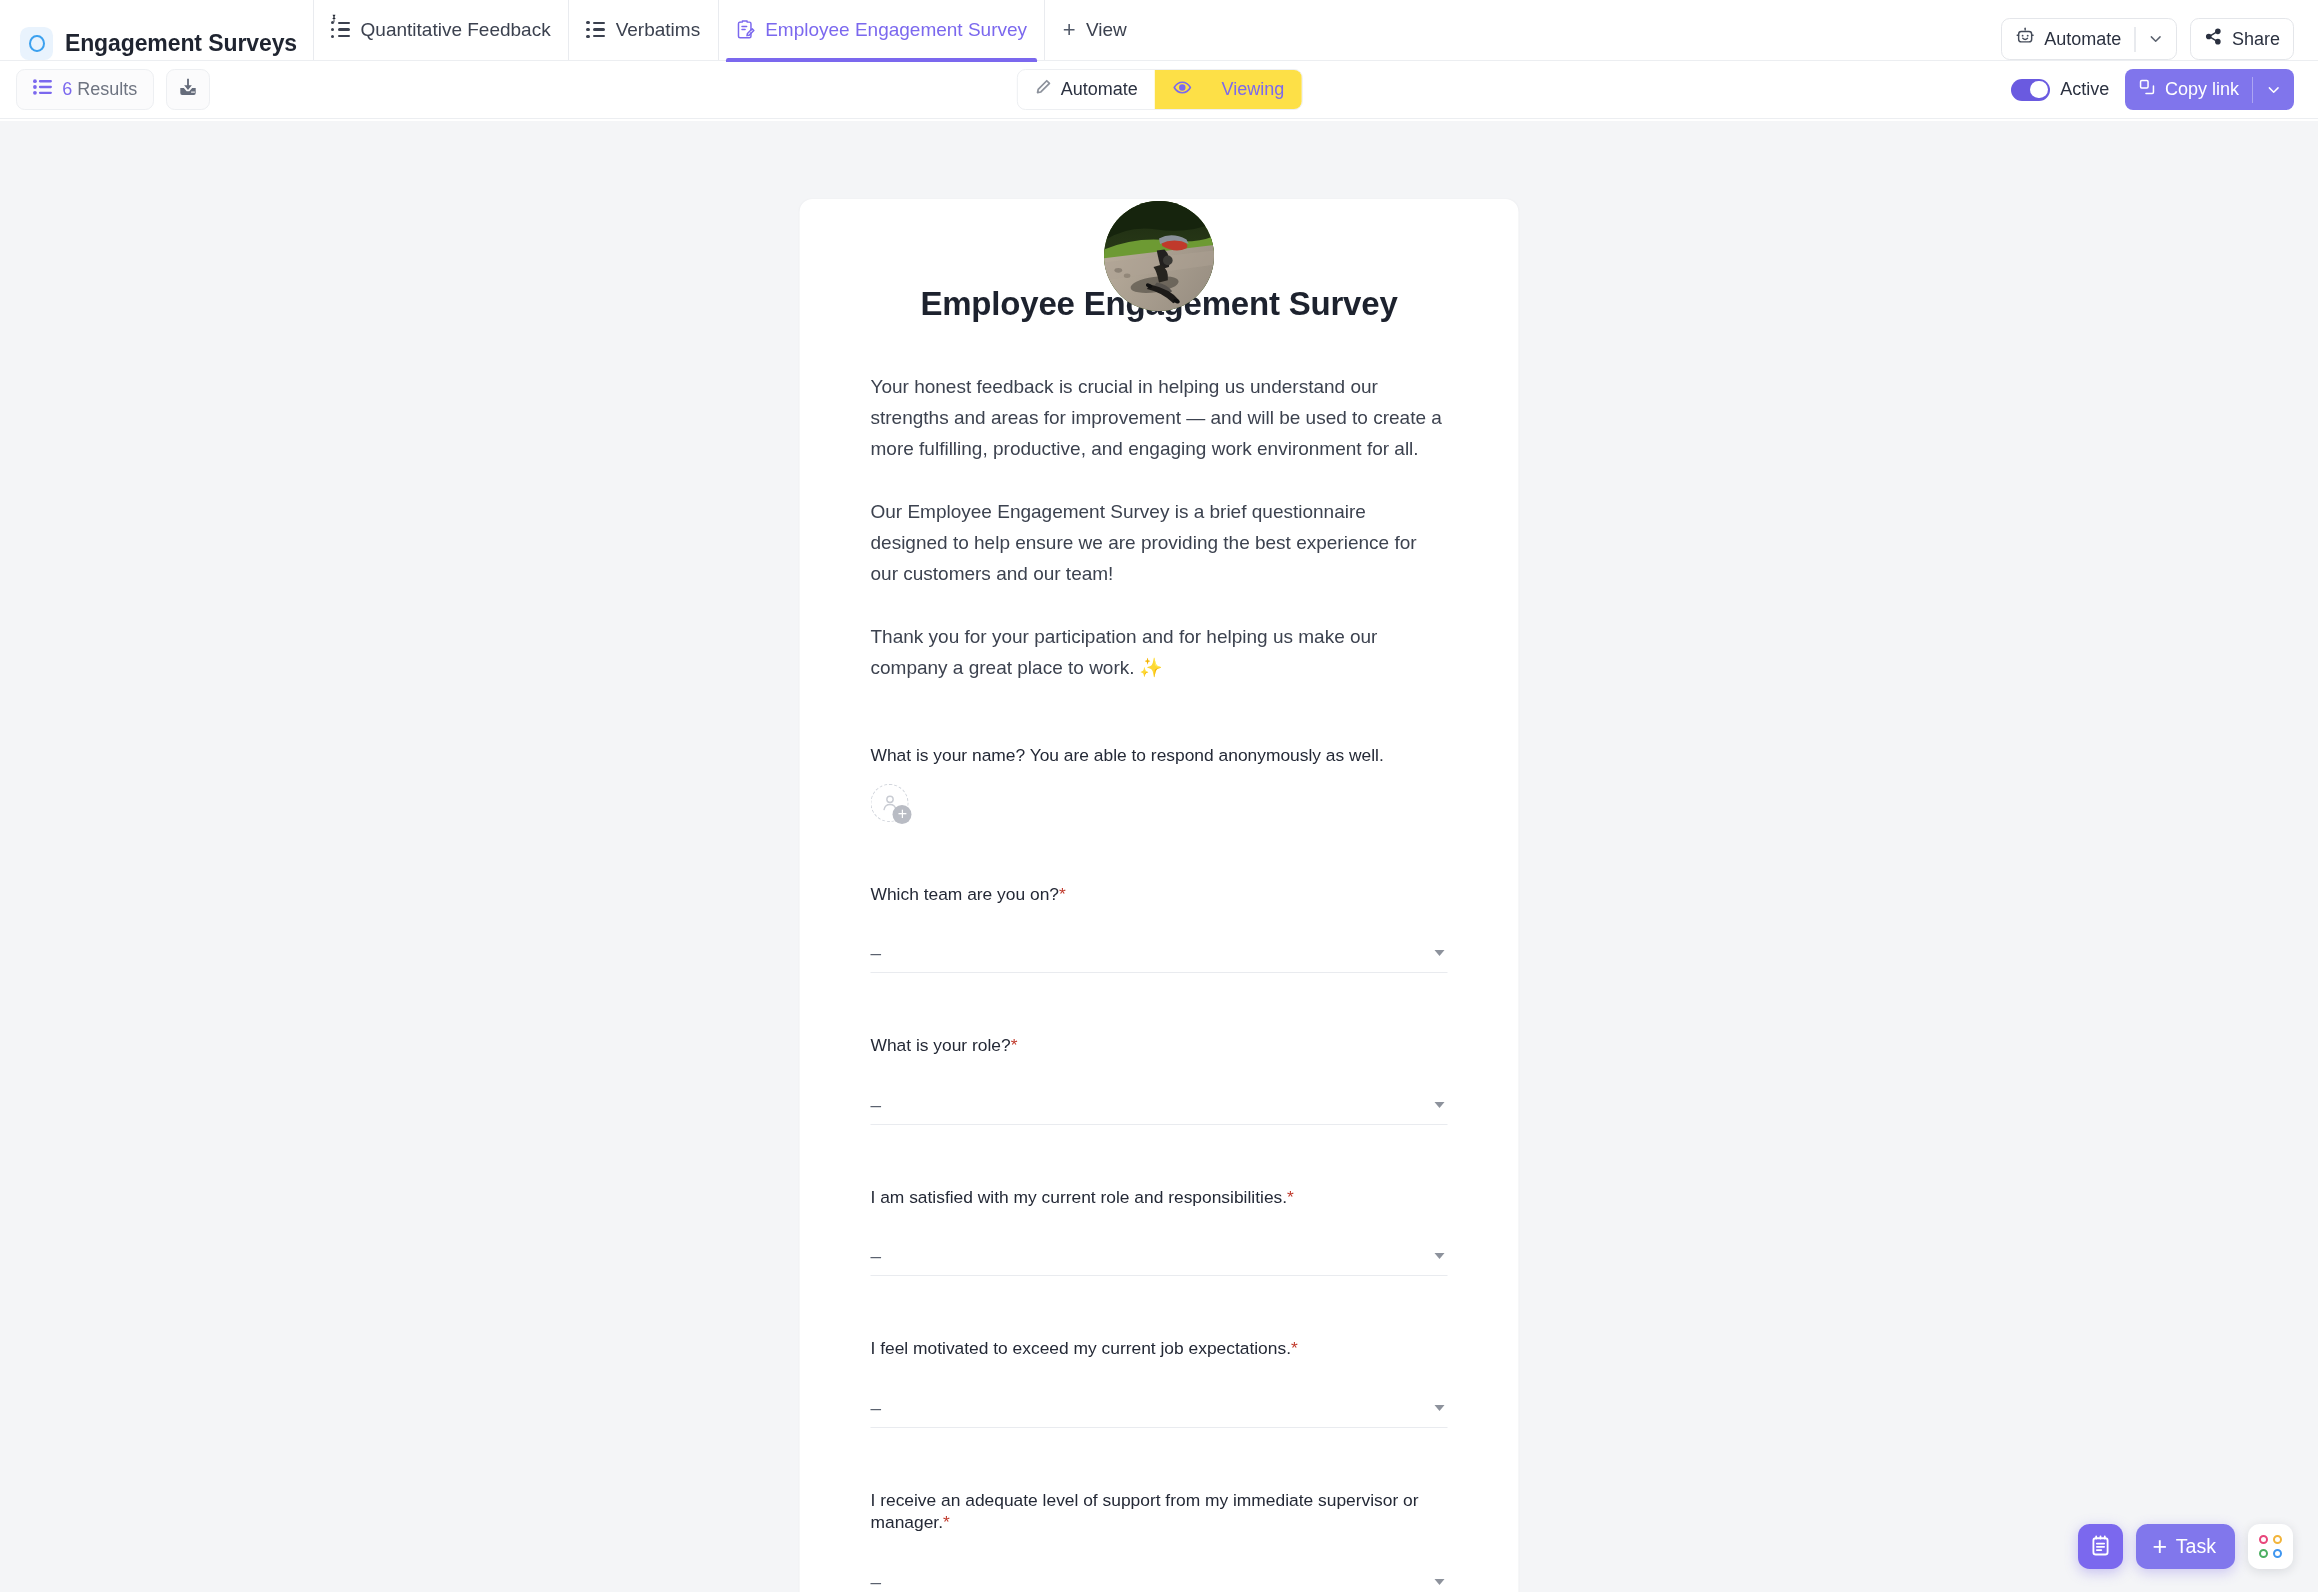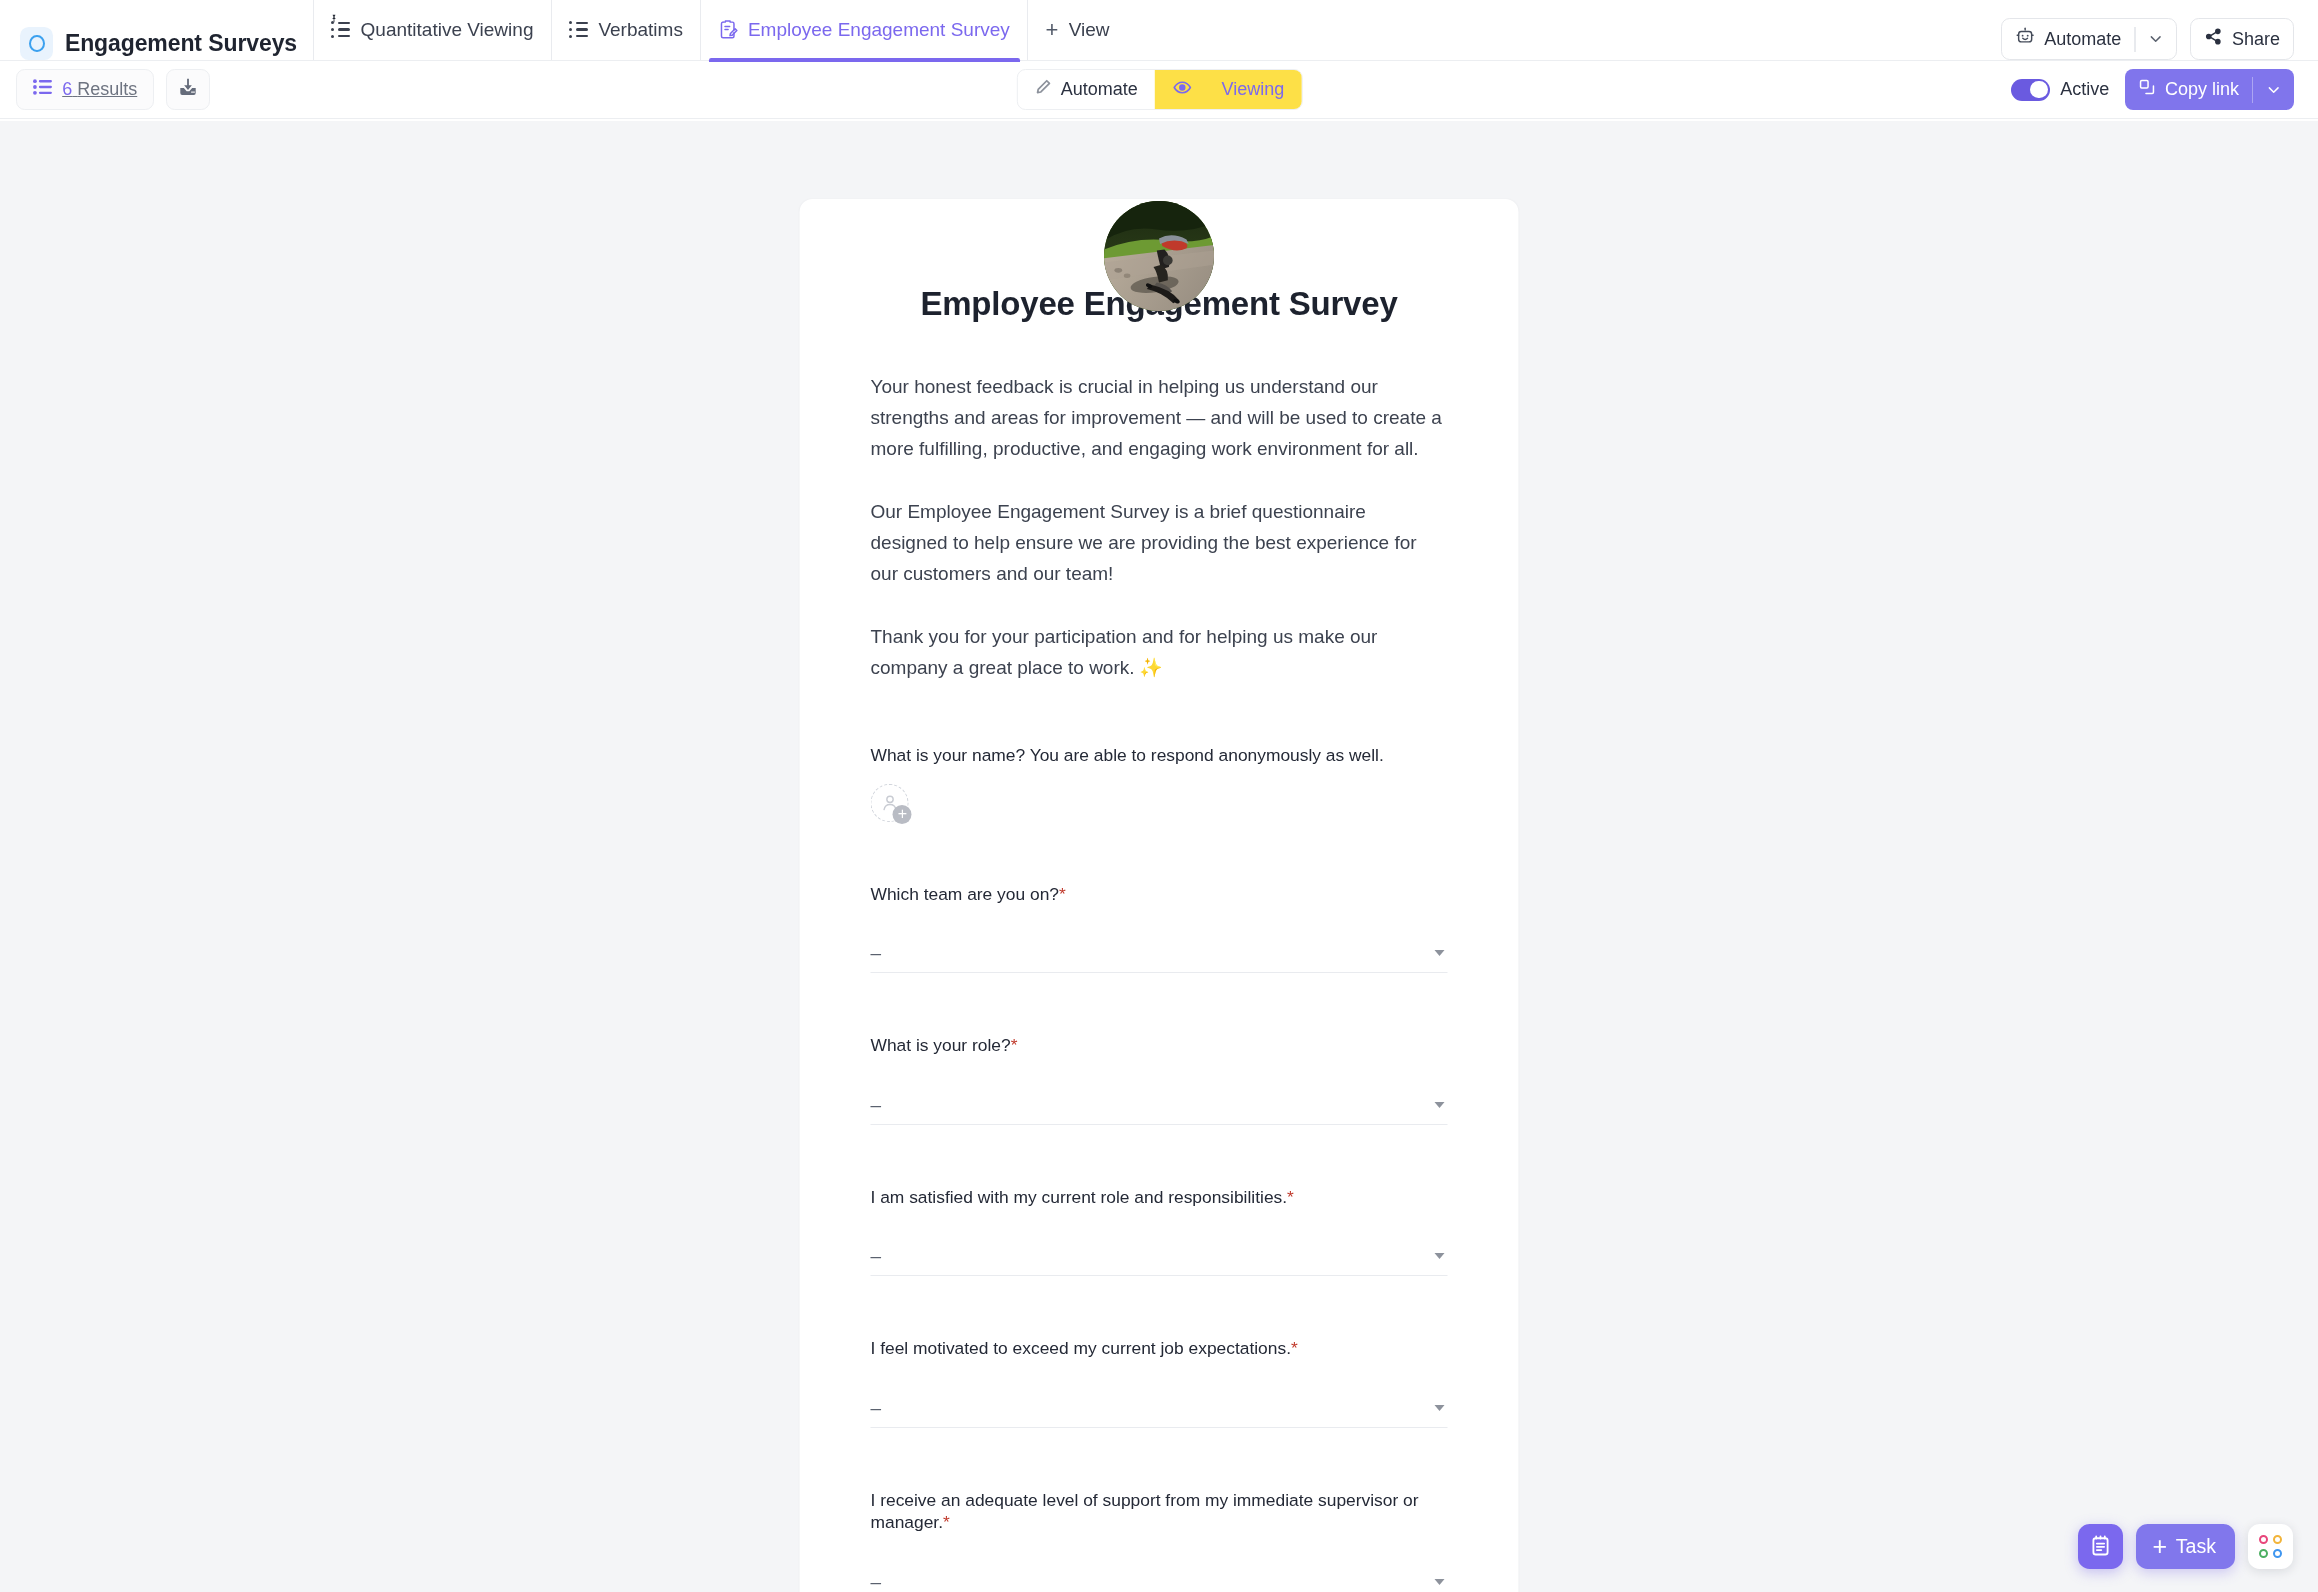--- a/index.html
+++ b/index.html
@@ -125,21 +125,21 @@
     position: relative;
     z-index: 20;
   }
   .chip {
     display: flex; align-items: center; gap: 10.2px;
     height: 41px; padding: 0 16px;
     border: 1.5px solid #edeff2;
     border-radius: 8.7px;
     background: #fbfbfc;
     font-size: 18px; color: #6e7481;
-    cursor: pointer; white-space: nowrap; text-decoration: underline;
+    cursor: pointer; white-space: nowrap;
   }
   .chip .count { color: #7b68ee; font-weight: 400; }
   .chip.square { padding: 0; width: 44px; justify-content: center; margin-left: 11.6px; }
 
   .mode-switch {
     position: absolute; left: 50%; transform: translateX(-50%);
     display: flex; align-items: center;
     border: 1.5px solid #edeff2;
     border-radius: 8.7px;
     overflow: hidden;
@@ -328,21 +328,21 @@
         <svg class="pin" viewBox="0 0 12 14" fill="none">
           <path d="M4 1h4v1l-1 1v3l2 1.5H3L5 6V3L4 2V1z" fill="#1f2430"></path>
           <rect x="5.4" y="7.5" width="1.2" height="5" fill="#1f2430"></rect>
         </svg>
         <span class="icon-list">
             <i></i>
             <i></i>
             <i></i>
           </span>
       </span>
-      <span>Quantitative Viewing</span>
+      <span>Quantitative Feedback</span>
     </div>
 
     <div class="tab">
       <span class="ico">
         <span class="icon-list">
             <i></i>
             <i></i>
             <i></i>
           </span>
       </span>

